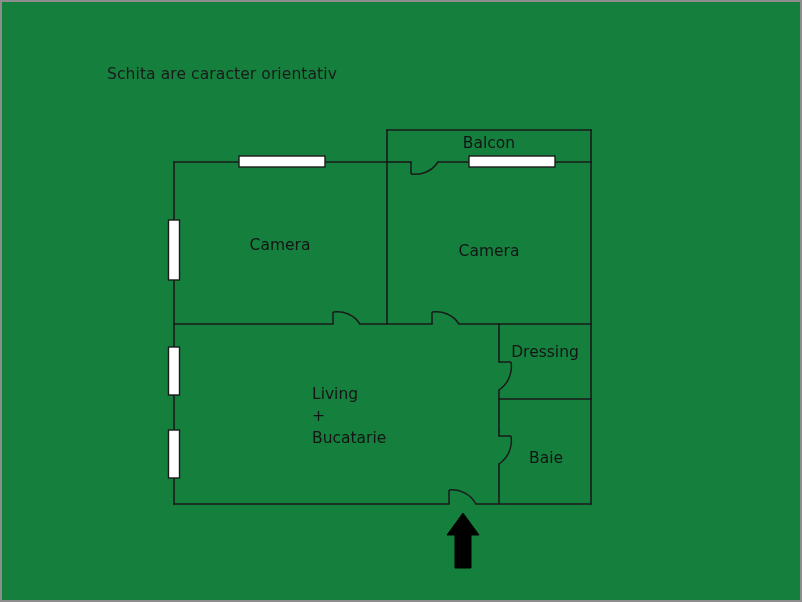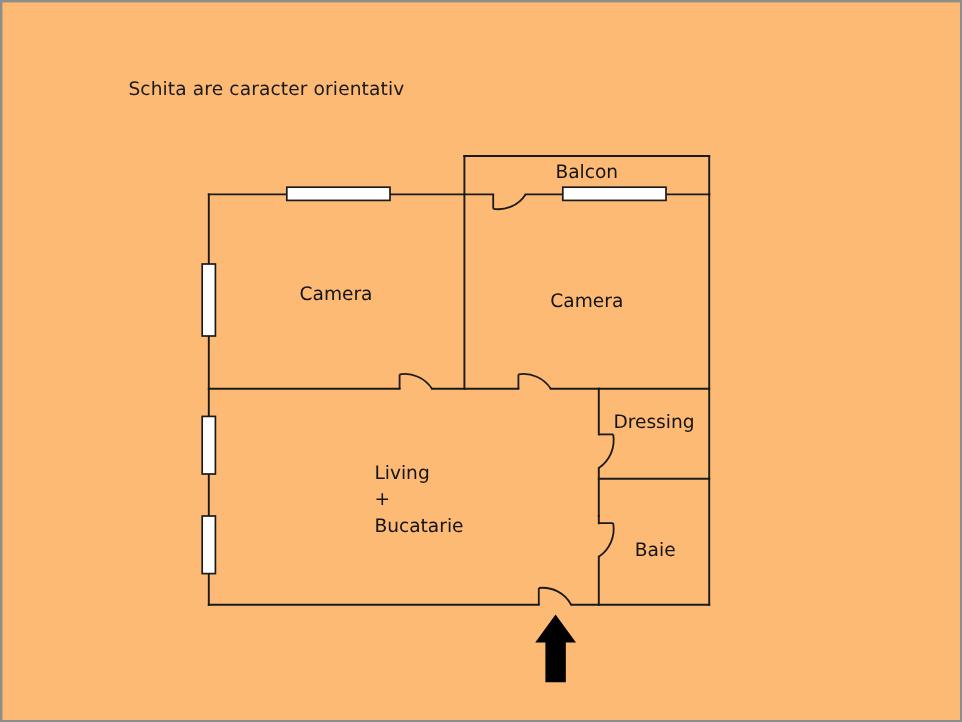--- a/index.html
+++ b/index.html
@@ -12,21 +12,21 @@
     height: 602px;
     font-family: "DejaVu Sans", "Liberation Sans", sans-serif;
     overflow: hidden;
   }
   #page {
     position: relative;
     width: 802px;
     height: 602px;
     box-sizing: border-box;
     border: 2px solid #8d8d8d;
-    background: #fdba74;
+    background: #15803d;
   }
   #plan-title {
     position: absolute;
     left: 105px;
     top: 63px;
     font-size: 15.5px;
     color: #1a1a1a;
     letter-spacing: 0.1px;
     white-space: nowrap;
   }

